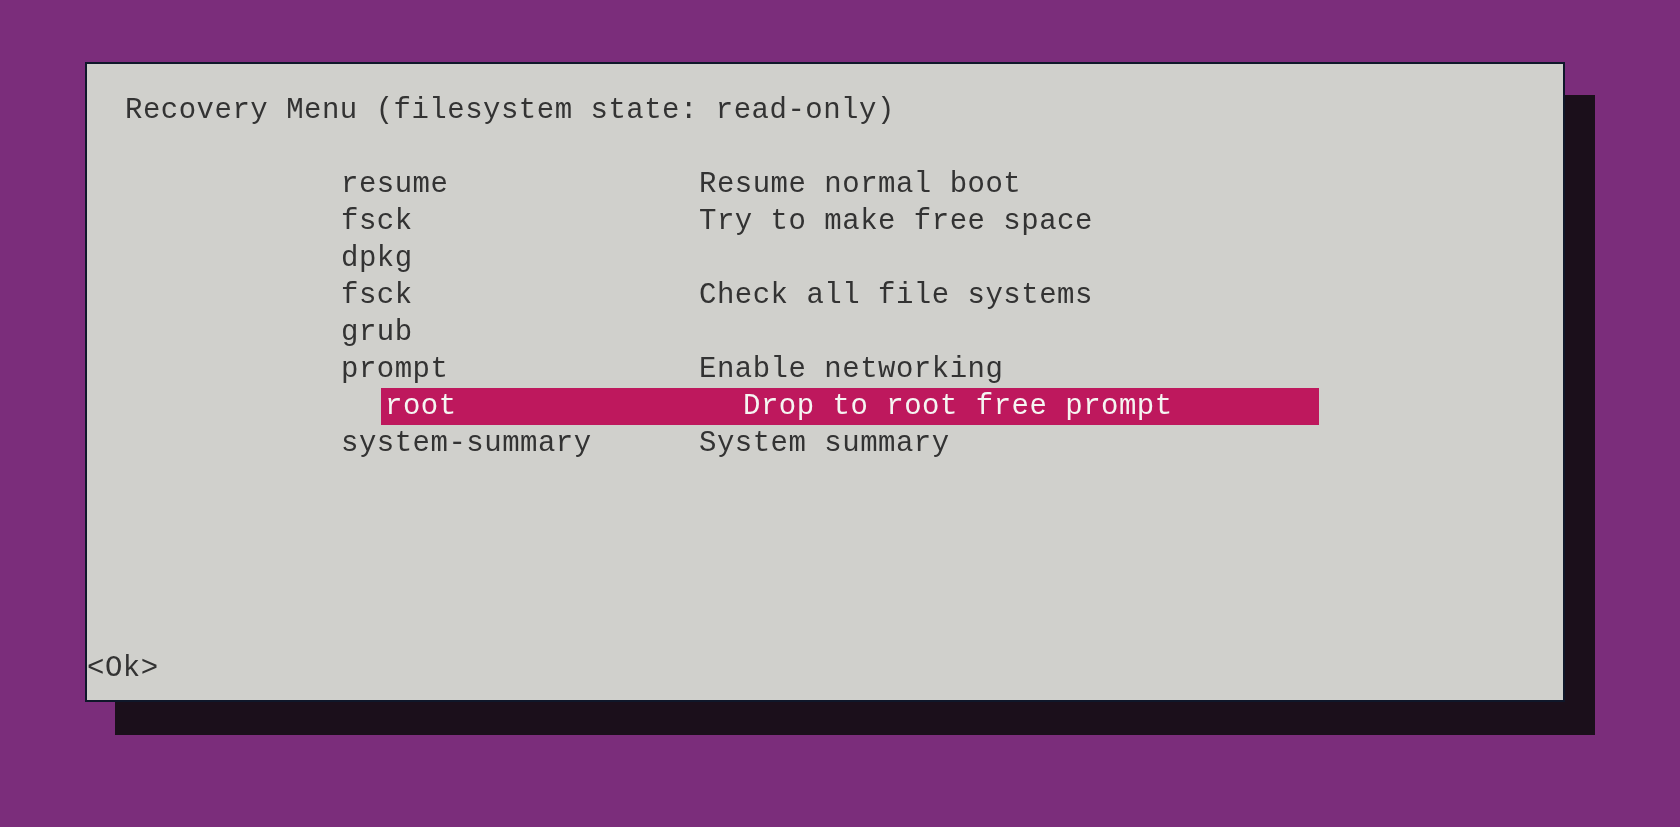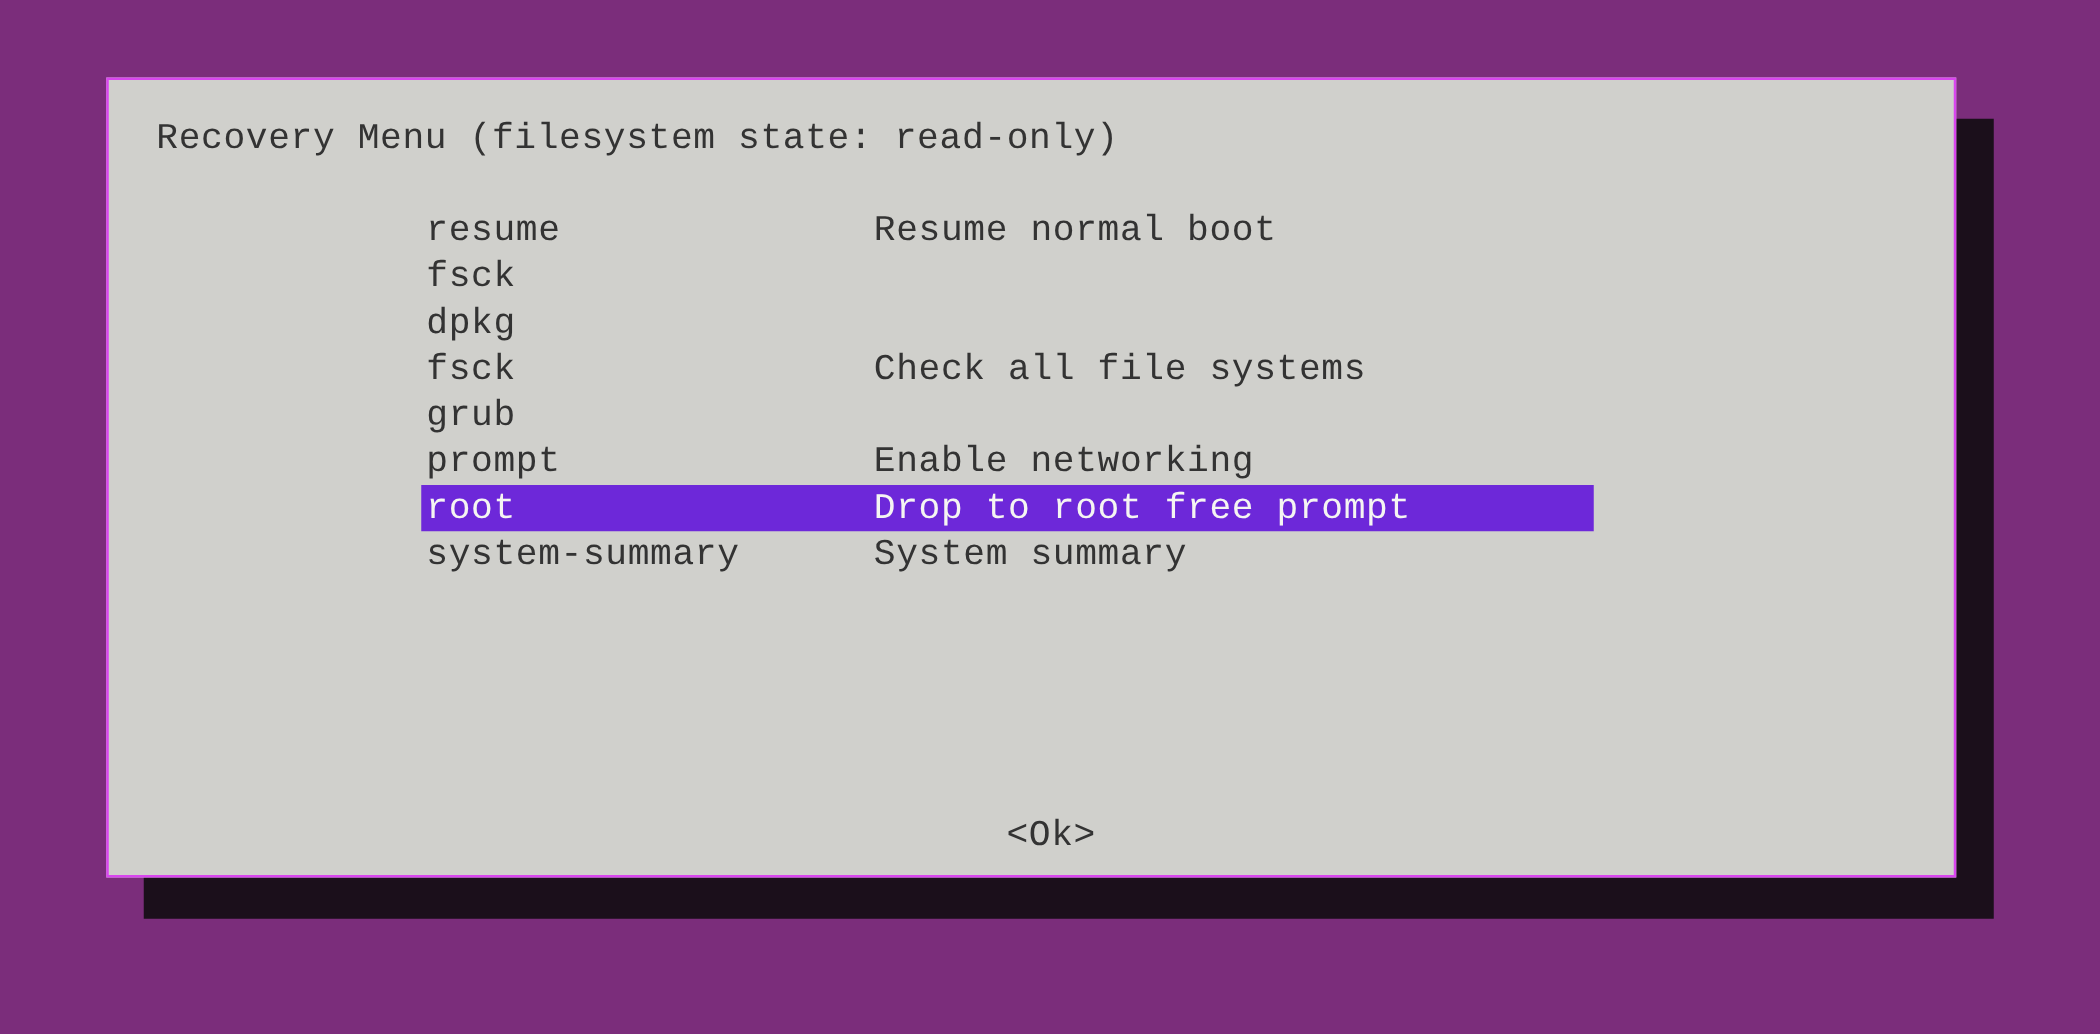--- a/index.html
+++ b/index.html
@@ -25,21 +25,21 @@
     background: #0a0a0a;
     opacity: 0.85;
   }
   .dialog {
     position: absolute;
     top: 62px;
     left: 85px;
     width: 1480px;
     height: 640px;
     background: #d0d0cc;
-    border: 2px solid #d946ef;
+    border: 2px solid #0f172a;
   }
   .title {
     position: absolute;
     top: 30px;
     left: 38px;
     white-space: pre;
   }
   .menu {
     position: absolute;
     top: 102px;
@@ -54,50 +54,50 @@
   }
   .menu-item .key {
     width: 362px;
     padding-left: 4px;
   }
   .menu-item .desc {
     flex: 1;
     padding-right: 4px;
   }
   .menu-item.selected {
-    background: #6d28d9;
+    background: #be185d;
     color: #f5f5f2;
+    margin-left: 44px;
   }
   .menu-item.selected .desc { text-align: left; }
   .ok {
     position: absolute;
     bottom: 15px;
     left: 0;
     right: 0;
-    text-align: center;
     white-space: pre;
-    padding-left: 32px;
   }
 </style>
 </head>
 <body>
 
 <div class="shadow"></div>
 
 <div class="dialog">
 
   <div class="title">Recovery Menu (filesystem state: read-only)</div>
 
   <div class="menu">
     <div class="menu-item">
       <span class="key">resume</span>
       <span class="desc">Resume normal boot</span>
     </div>
     <div class="menu-item">
       <span class="key">fsck</span>
+      <span class="desc">Try to make free space</span>
     </div>
     <div class="menu-item">
       <span class="key">dpkg</span>
     </div>
     <div class="menu-item">
       <span class="key">fsck</span>
       <span class="desc">Check all file systems</span>
     </div>
     <div class="menu-item">
       <span class="key">grub</span>

